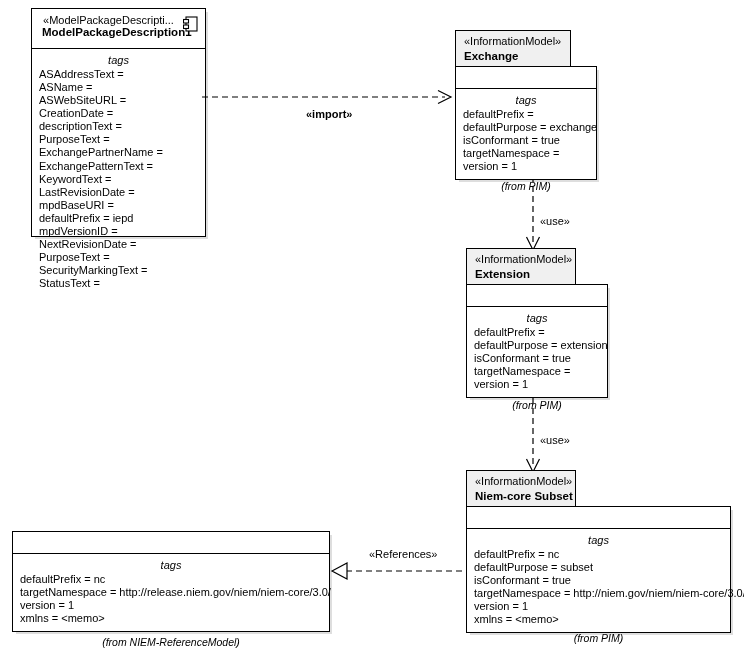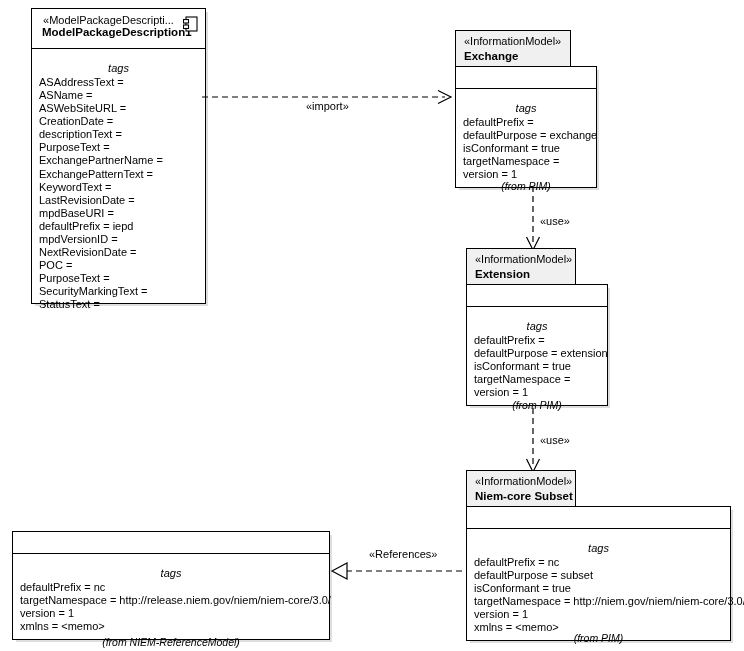--- a/index.html
+++ b/index.html
@@ -55,21 +55,20 @@
     box-shadow: 3px 3px 0 -1px rgba(0,0,0,0.13);
     z-index: 2;
   }
   .empty-strip {
     height: 22px;
     border-bottom: 1px solid #000000;
     box-sizing: border-box;
   }
   .tags-compartment {
     padding: 4px 0 6px 0;
-    margin-top: 8px;
   }
   .tags-title {
     font-size: 11px;
     font-style: italic;
     text-align: center;
     margin: 1px 0 2px 0;
     color: #000000;
   }
   .tagline {
     font-size: 11px;
@@ -140,41 +139,41 @@
 </style>
 </head>
 <body>
 
 <div id="canvas">
 
   <svg class="conn" style="left:200px; top:82px; width:260px; height:30px;" viewBox="0 0 260 30">
     <line x1="2" y1="15" x2="245" y2="15" stroke="#000" stroke-width="1.2" stroke-dasharray="6,4"></line>
     <polyline points="238,8.5 251,15 238,21.5" fill="none" stroke="#000" stroke-width="1.2"></polyline>
   </svg>
-  <div class="conn-label" style="left:306px; top:100px;">«import»</div>
+  <div class="conn-label" style="left:306px; top:108px;font-weight:bold;">«import»</div>
 
   <svg class="conn" style="left:518px; top:176px; width:30px; height:78px;" viewBox="0 0 30 78">
     <line x1="15" y1="0" x2="15" y2="68" stroke="#000" stroke-width="1.2" stroke-dasharray="6,4"></line>
     <polyline points="8.5,61 15,74 21.5,61" fill="none" stroke="#000" stroke-width="1.2"></polyline>
   </svg>
   <div class="conn-label" style="left:540px; top:215px;">«use»</div>
 
   <svg class="conn" style="left:518px; top:398px; width:30px; height:78px;" viewBox="0 0 30 78">
     <line x1="15" y1="0" x2="15" y2="68" stroke="#000" stroke-width="1.2" stroke-dasharray="6,4"></line>
     <polyline points="8.5,61 15,74 21.5,61" fill="none" stroke="#000" stroke-width="1.2"></polyline>
   </svg>
   <div class="conn-label" style="left:540px; top:434px;">«use»</div>
 
   <svg class="conn" style="left:326px; top:556px; width:145px; height:30px;" viewBox="0 0 145 30">
     <line x1="20" y1="15" x2="144" y2="15" stroke="#000" stroke-width="1.2" stroke-dasharray="6,4"></line>
     <polygon points="6,15 21,7 21,23" fill="#ffffff" stroke="#000" stroke-width="1.2"></polygon>
   </svg>
   <div class="conn-label" style="left:369px; top:548px;">«References»</div>
 
-  <div class="pkg-outer" style="left:31px; top:8px; width:175px; height:296px;">
+  <div class="pkg-outer" style="left:31px; top:8px; width:175px; height:229px;">
     <div class="pkg-head">
       <div class="pkg-stereo">«ModelPackageDescripti...</div>
       <div class="pkg-name">ModelPackageDescription1</div>
       <svg class="comp-icon" viewBox="0 0 15 16">
         <rect x="3" y="1" width="11" height="14" fill="#fff" stroke="#000" stroke-width="1.1"></rect>
         <rect x="0.5" y="3.5" width="5" height="3.5" fill="#fff" stroke="#000" stroke-width="1.1"></rect>
         <rect x="0.5" y="9" width="5" height="3.5" fill="#fff" stroke="#000" stroke-width="1.1"></rect>
       </svg>
     </div>
     <div class="tags-compartment">
@@ -186,21 +185,20 @@
       <div class="tagline">descriptionText =</div>
       <div class="tagline">PurposeText =</div>
       <div class="tagline">ExchangePartnerName =</div>
       <div class="tagline">ExchangePatternText =</div>
       <div class="tagline">KeywordText =</div>
       <div class="tagline">LastRevisionDate =</div>
       <div class="tagline">mpdBaseURI =</div>
       <div class="tagline">defaultPrefix = iepd</div>
       <div class="tagline">mpdVersionID =</div>
       <div class="tagline">NextRevisionDate =</div>
-      <div class="tagline">POC =</div>
       <div class="tagline">PurposeText =</div>
       <div class="tagline">SecurityMarkingText =</div>
       <div class="tagline">StatusText =</div>
     </div>
   </div>
 
   <div class="node" style="left:455px; top:30px; width:145px; height:150px;">
     <div class="node-tab" style="width:116px;">
       <div class="stereo">«InformationModel»</div>
       <div class="nodename">Exchange</div>

